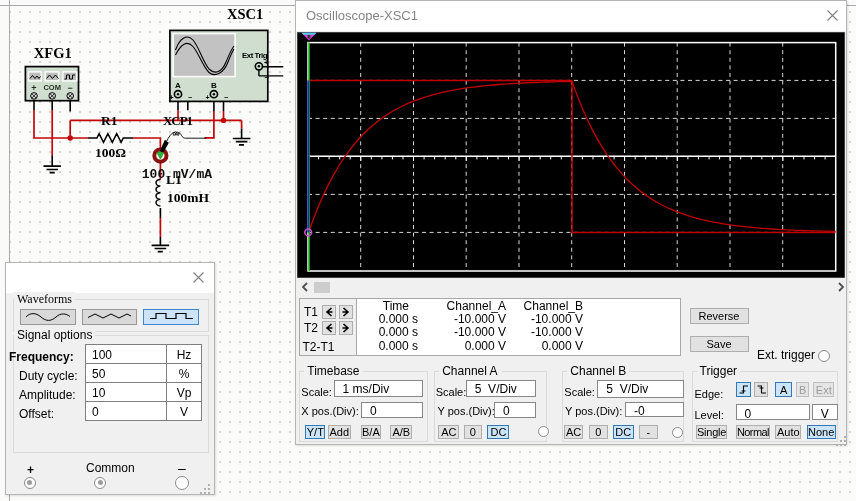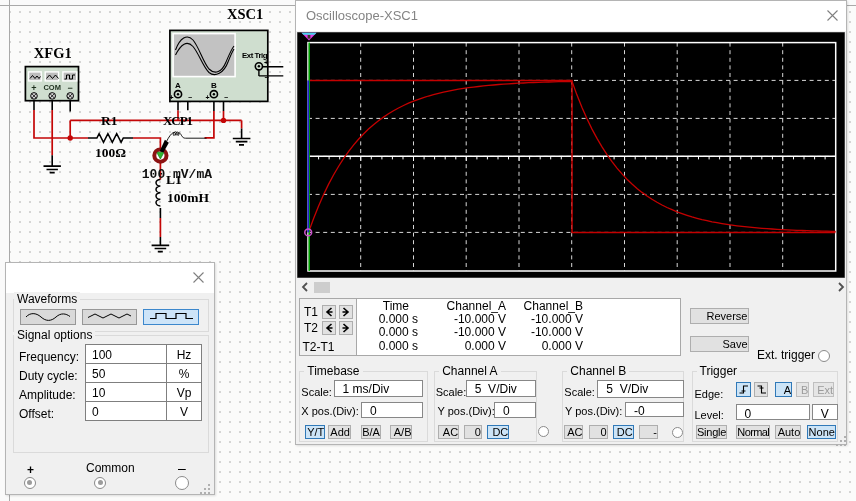--- a/index.html
+++ b/index.html
@@ -8,21 +8,21 @@
   font-family:"Liberation Sans",sans-serif;
   background-color:#fbfbfa;
   background-image:radial-gradient(circle,#ababab 0.55px,rgba(0,0,0,0) 0.85px);
   background-size:10px 10px;background-position:5px 7px;}
 .abs{position:absolute;}
 .win{position:absolute;background:#f0f0f0;border:1px solid #b4b4b4;box-sizing:border-box;box-shadow:1px 1px 2px rgba(0,0,0,0.12);}
 .titlebar{position:absolute;left:0;top:0;right:0;height:30px;background:#fff;}
 .title{position:absolute;left:10px;top:7px;font-size:13px;color:#848484;white-space:nowrap;}
 .groupbox{position:absolute;border:1px solid #dadada;box-sizing:border-box;}
 .gblabel{position:absolute;top:-8px;left:4px;background:#f0f0f0;padding:0 3px;font-size:12px;color:#000;white-space:nowrap;}
-.btn{position:absolute;background:#e1e1e1;border:1px solid #aeaeae;box-sizing:border-box;text-align:right;font-size:11px;color:#000;overflow:hidden;white-space:nowrap;}
+.btn{position:absolute;background:#e1e1e1;border:1px solid #aeaeae;box-sizing:border-box;text-align:center;font-size:11px;color:#000;overflow:hidden;white-space:nowrap;}
 .btnsel{background:#cce4f7;border:1px solid #3079b8;}
 .btndis{color:#9b9b9b;border:1px solid #bfbfbf;background:#e5e5e5;}
 .inp{position:absolute;background:#fff;border:1px solid #878787;box-sizing:border-box;font-size:12px;color:#000;}
 .lbl{position:absolute;font-size:12px;color:#000;white-space:nowrap;}
 .lbl11{position:absolute;font-size:11px;color:#000;white-space:nowrap;}
 .radio{position:absolute;width:11px;height:11px;border-radius:50%;background:#fff;border:1px solid #8a8a8a;box-sizing:border-box;}
 </style>
 </head>
 <body>
 <div class="abs" style="left:0;top:0;width:9px;height:501px;background:#fafafa;"></div>
@@ -221,21 +221,21 @@
     <div class="lbl11" style="left:1px;top:14.5px;">Scale:</div>
     <div class="inp" style="left:33.3px;top:8.7px;width:89.9px;height:17px;padding:1px 0 0 8px;">1 ms/Div</div>
     <div class="lbl11" style="left:1px;top:33px;">X pos.(Div):</div>
     <div class="inp" style="left:60.6px;top:30.3px;width:62.6px;height:15.5px;padding:0.5px 0 0 8px;">0</div>
     <div class="btn btnsel" style="left:5px;top:52.9px;width:20px;height:13.9px;line-height:13px;">Y/T</div>
     <div class="btn" style="left:27.3px;top:52.9px;width:23.3px;height:13.9px;line-height:13px;">Add</div>
     <div class="btn" style="left:60.6px;top:52.9px;width:20px;height:13.9px;line-height:13px;">B/A</div>
     <div class="btn" style="left:89.9px;top:52.9px;width:22.3px;height:13.9px;line-height:13px;">A/B</div>
   </div>
 
-  <div class="groupbox" style="left:138.2px;top:369.8px;width:103px;height:71.5px;">
+  <div class="groupbox" style="left:138.2px;top:369.8px;width:113px;height:71.5px;">
     <div class="gblabel">Channel A</div>
     <div class="lbl11" style="left:0.5px;top:14.5px;">Scale:</div>
     <div class="inp" style="left:30.6px;top:8.7px;width:69.9px;height:17px;padding:1px 0 0 8px;">5&nbsp; V/Div</div>
     <div class="lbl11" style="left:2.3px;top:33px;">Y pos.(Div):</div>
     <div class="inp" style="left:58.9px;top:30.3px;width:41.6px;height:15.5px;padding:0.5px 0 0 8px;">0</div>
     <div class="btn" style="left:3.3px;top:52.9px;width:20.6px;height:13.9px;line-height:13px;">AC</div>
     <div class="btn" style="left:28.6px;top:52.9px;width:18.1px;height:13.9px;line-height:13px;">0</div>
     <div class="btn btnsel" style="left:52.3px;top:52.9px;width:21.8px;height:13.9px;line-height:13px;">DC</div>
     <div class="radio" style="left:103.1px;top:54.3px;"></div>
   </div>
@@ -288,39 +288,39 @@
     </svg>
 </div>
 
 <div class="win" id="fgen" style="left:5px;top:262px;width:210px;height:233px;">
   <div class="titlebar"></div>
   <svg class="abs" style="left:186px;top:8px;" width="13" height="13" viewBox="0 0 13 13">
       <path d="M1.5,1.5 L11.5,11.5 M11.5,1.5 L1.5,11.5" stroke="#7f7f7f" stroke-width="1.1" fill="none"></path>
     </svg>
 
   <div class="groupbox" style="left:7px;top:36.4px;width:196px;height:33px;">
-    <div class="gblabel" style="left:0;">Waveforms</div>
+    <div class="gblabel" style="left:0;font-family:Liberation Serif, serif;">Waveforms</div>
   </div>
   <div class="abs" style="left:13.8px;top:46px;width:56.4px;height:15.5px;background:#d9d9d9;border:1px solid #979797;box-sizing:border-box;"></div>
   <div class="abs" style="left:76px;top:46px;width:55.3px;height:15.5px;background:#d9d9d9;border:1px solid #979797;box-sizing:border-box;"></div>
   <div class="abs" style="left:136.7px;top:46px;width:56.5px;height:15.5px;background:#cde4f8;border:1.5px solid #3c87cc;box-sizing:border-box;"></div>
   <svg class="abs" style="left:13.8px;top:46px;" width="56" height="15">
       <path d="M6,8 C10,3.5 16,3.5 21,8 C26,12.5 31,12.5 36,8 C41,3.5 46,4.5 50,7.5" stroke="#000" stroke-width="1" fill="none"></path>
     </svg>
   <svg class="abs" style="left:76px;top:46px;" width="55" height="15">
       <path d="M6,8.5 L13,5 L21,9 L29,5 L37,9 L45,5 L49,7" stroke="#000" stroke-width="1" fill="none"></path>
     </svg>
   <svg class="abs" style="left:136.7px;top:46px;" width="56" height="15">
       <path d="M7,9.5 H13 V4.5 H23 V9.5 H33 V4.5 H43 V9.5 H50" stroke="#000" stroke-width="1.2" fill="none"></path>
     </svg>
 
   <div class="groupbox" style="left:7px;top:71.5px;width:196px;height:118px;">
     <div class="gblabel" style="left:0;">Signal options</div>
   </div>
-  <div class="lbl" style="left:13px;top:86.5px;">Frequency:</div>
+  <div class="lbl" style="left:3px;top:86.5px;font-weight:bold;">Frequency:</div>
   <div class="lbl" style="left:13px;top:106px;">Duty cycle:</div>
   <div class="lbl" style="left:13px;top:125px;">Amplitude:</div>
   <div class="lbl" style="left:13px;top:144px;">Offset:</div>
   <div class="inp" style="left:79px;top:81px;width:82px;height:20px;border-color:#7f7f7f;padding:2.5px 0 0 6px;">100</div>
   <div class="inp" style="left:160px;top:81px;width:36px;height:20px;border-color:#7f7f7f;padding:2.5px 0 0 0;text-align:center;">Hz</div>
   <div class="inp" style="left:79px;top:100px;width:82px;height:20px;border-color:#7f7f7f;padding:2.5px 0 0 6px;">50</div>
   <div class="inp" style="left:160px;top:100px;width:36px;height:20px;border-color:#7f7f7f;padding:2.5px 0 0 0;text-align:center;">%</div>
   <div class="inp" style="left:79px;top:119px;width:82px;height:20px;border-color:#7f7f7f;padding:2.5px 0 0 6px;">10</div>
   <div class="inp" style="left:160px;top:119px;width:36px;height:20px;border-color:#7f7f7f;padding:2.5px 0 0 0;text-align:center;">Vp</div>
   <div class="inp" style="left:79px;top:138px;width:82px;height:20px;border-color:#7f7f7f;padding:2.5px 0 0 6px;">0</div>

